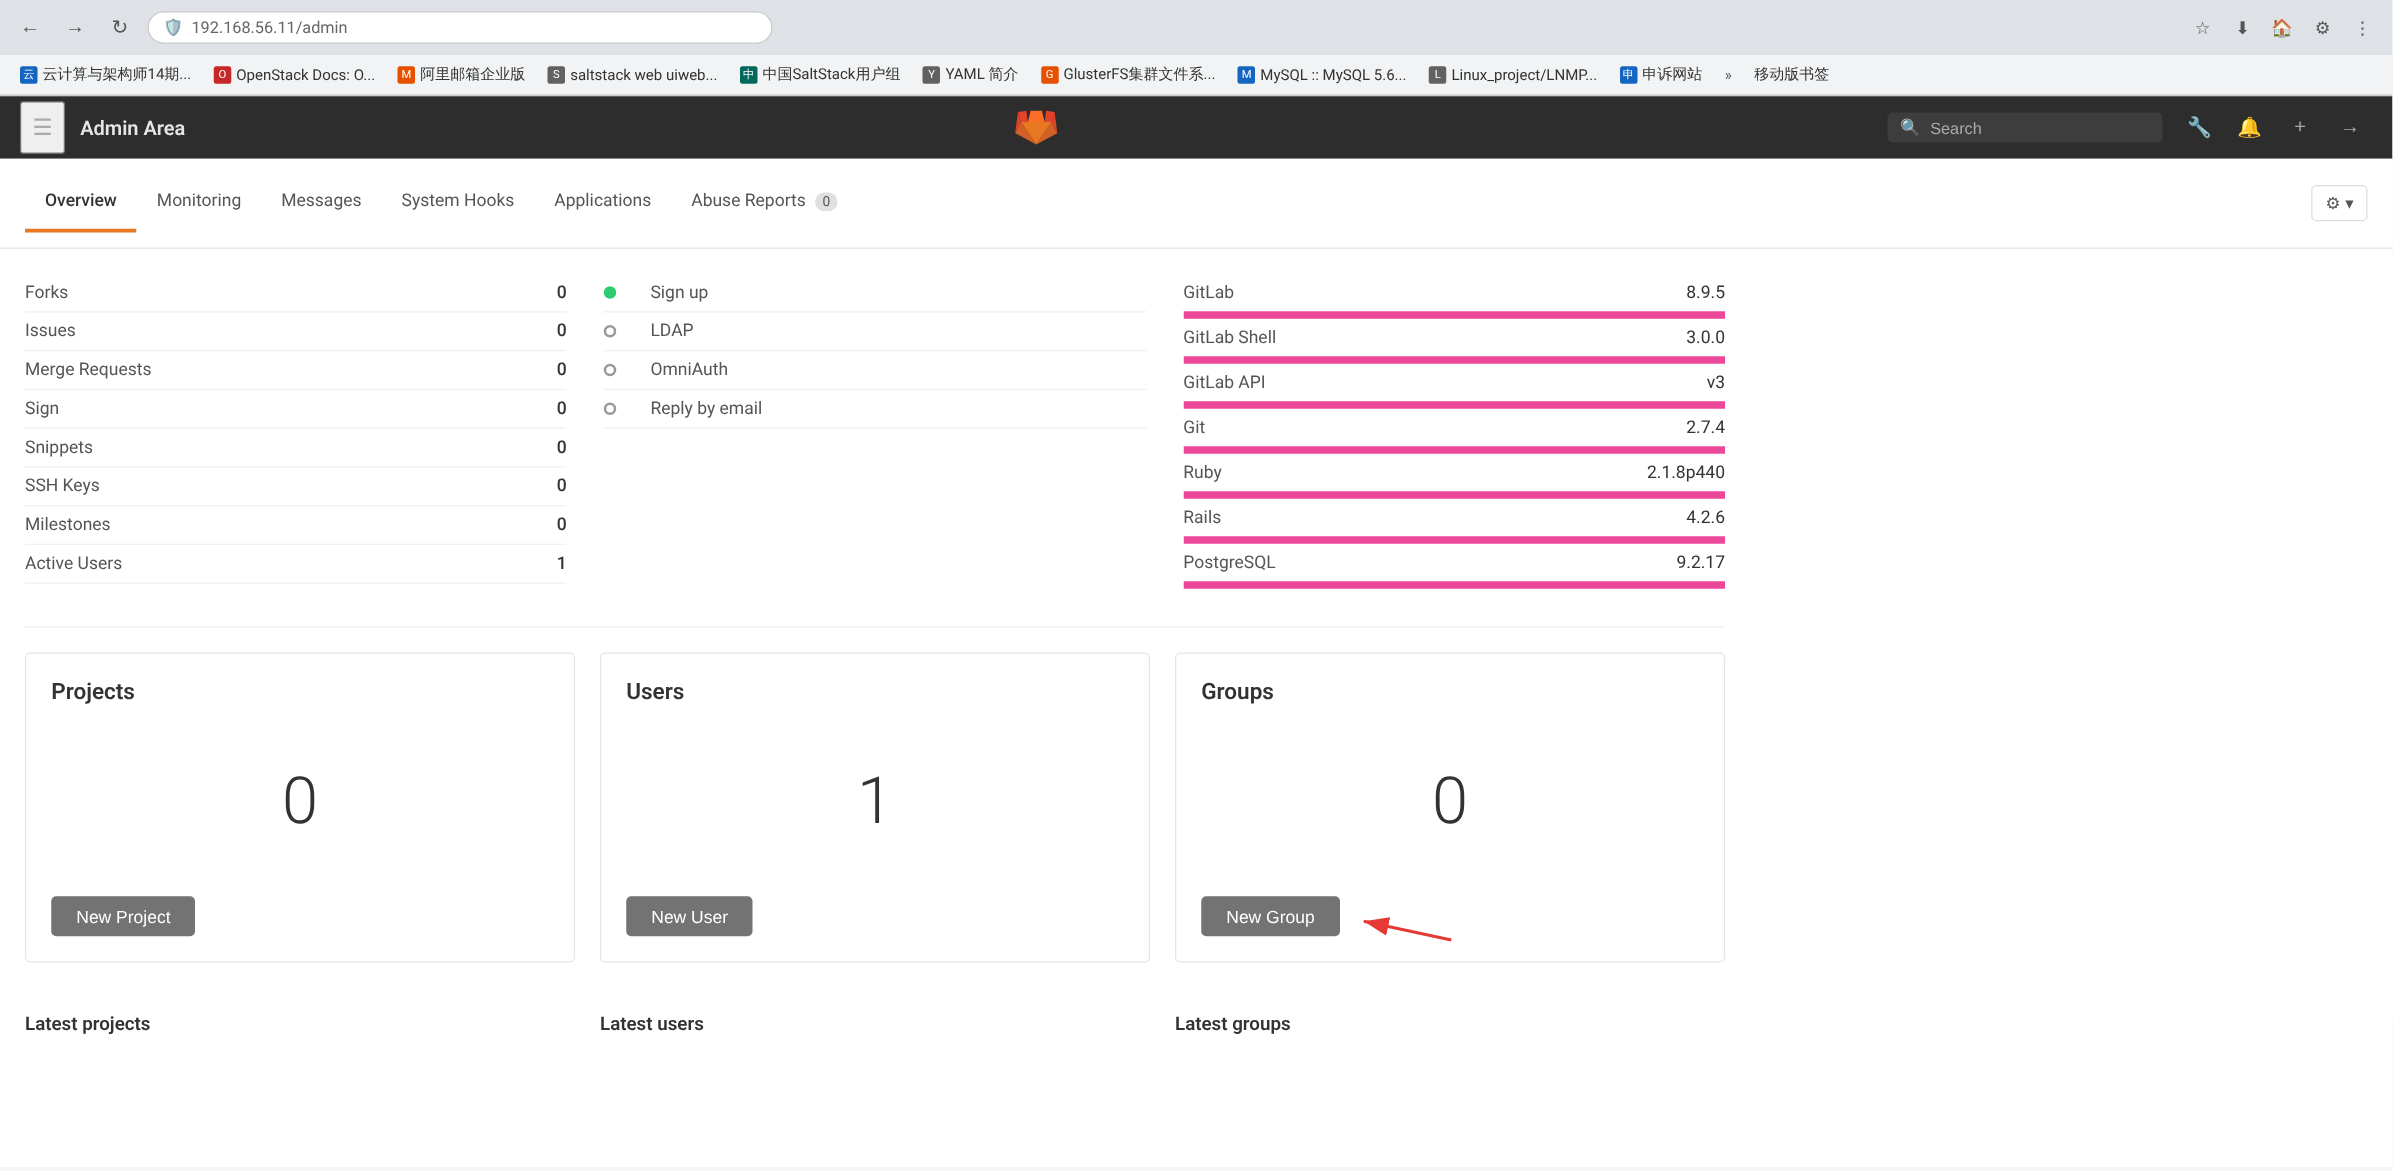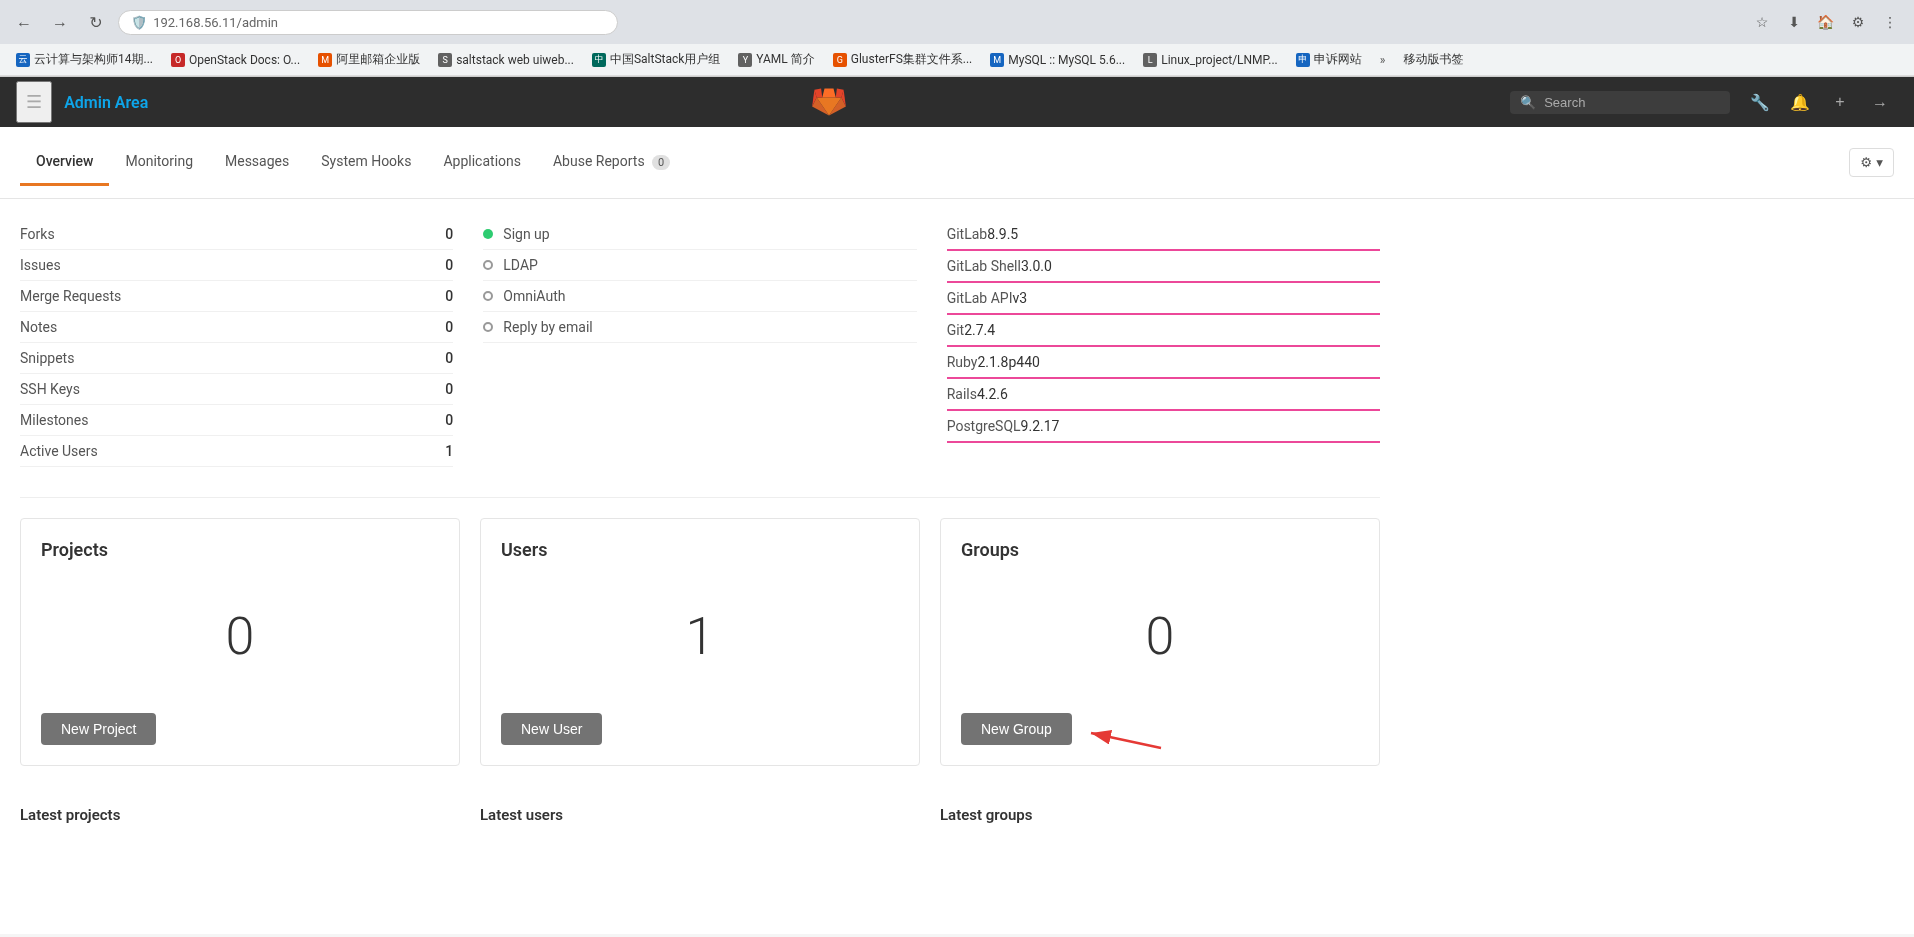--- a/index.html
+++ b/index.html
@@ -22,21 +22,21 @@
     .bm-gray { background: #616161; color: white; }
     .bm-teal { background: #00695c; color: white; }
     .more-bookmarks { padding: 3px 8px; cursor: pointer; font-size: 12px; color: #555; }
 
     
     .app { background: white; min-height: calc(100vh - 80px); }
 
     
     .top-navbar { background: #2d2d2d; display: flex; align-items: center; padding: 0 16px; height: 50px; gap: 12px; }
     .hamburger-btn { color: #aaa; font-size: 18px; cursor: pointer; padding: 8px; }
-    .app-title { color: #0ea5e9; font-size: 16px; font-weight: 600; text-decoration: none; }
+    .app-title { color: #e5e5e5; font-size: 16px; font-weight: 600; text-decoration: none; }
     .gitlab-logo { flex: 1; display: flex; justify-content: center; }
     .gitlab-logo svg { width: 36px; height: 36px; }
     .search-bar { display: flex; align-items: center; background: #3d3d3d; border-radius: 4px; padding: 4px 10px; gap: 8px; width: 220px; }
     .search-bar input { background: transparent; border: none; outline: none; color: white; font-size: 13px; width: 100%; }
     .search-bar input::placeholder { color: #aaa; }
     .search-icon { color: #aaa; font-size: 13px; }
     .nav-icons { display: flex; gap: 4px; }
     .nav-icon-btn { width: 36px; height: 36px; border-radius: 50%; border: none; background: transparent; cursor: pointer; display: flex; align-items: center; justify-content: center; color: #aaa; font-size: 16px; }
 
     
@@ -52,26 +52,26 @@
 
     
     .stats-section { display: grid; grid-template-columns: 1fr 1fr 1fr; gap: 30px; margin-bottom: 30px; }
     .stats-col {}
     .stat-row { display: flex; justify-content: space-between; padding: 7px 0; border-bottom: 1px solid #f0f0f0; }
     .stat-label { color: #555; }
     .stat-value { color: #333; font-weight: 500; }
 
     
     .component-row { display: flex; align-items: center; justify-content: space-between; padding: 7px 0; border-bottom: 1px solid #f0f0f0; }
-    .component-left { display: flex; align-items: center; gap: 10px; }
+    .component-left { display: flex; align-items: center; gap: 27px; }
     .status-dot { width: 10px; height: 10px; border-radius: 50%; display: inline-block; }
     .status-dot.green { background: #2ecc71; }
     .status-dot.gray { background: transparent; border: 2px solid #999; }
     .component-name { color: #555; }
-    .version-row { display: flex; padding: 7px 0; border-bottom: 2px solid #ec4899; }
+    .version-row { display: flex; justify-content: space-between; padding: 7px 0; border-bottom: 6px solid #ec4899; }
     .version-label { color: #555; }
     .version-value { color: #333; }
 
     
     .cards-section { display: grid; grid-template-columns: 1fr 1fr 1fr; gap: 20px; margin-bottom: 30px; }
     .card { background: white; border: 1px solid #e5e5e5; border-radius: 4px; padding: 20px; }
     .card-title { font-size: 18px; font-weight: 600; color: #333; margin-bottom: 16px; }
     .card-count { font-size: 52px; font-weight: 300; color: #333; text-align: center; padding: 30px 0; }
     .card-btn { display: inline-block; padding: 8px 20px; background: #737373; color: white; border: none; border-radius: 4px; cursor: pointer; font-size: 14px; font-weight: 500; text-decoration: none; }
     .card-footer { margin-top: 16px; }
@@ -206,21 +206,21 @@
         </div>
         <div class="stat-row">
           <span class="stat-label">Issues</span>
           <span class="stat-value">0</span>
         </div>
         <div class="stat-row">
           <span class="stat-label">Merge Requests</span>
           <span class="stat-value">0</span>
         </div>
         <div class="stat-row">
-          <span class="stat-label">Notes</span>
+          <span class="stat-label">Sign</span>
           <span class="stat-value">0</span>
         </div>
         <div class="stat-row">
           <span class="stat-label">Snippets</span>
           <span class="stat-value">0</span>
         </div>
         <div class="stat-row">
           <span class="stat-label">SSH Keys</span>
           <span class="stat-value">0</span>
         </div>

